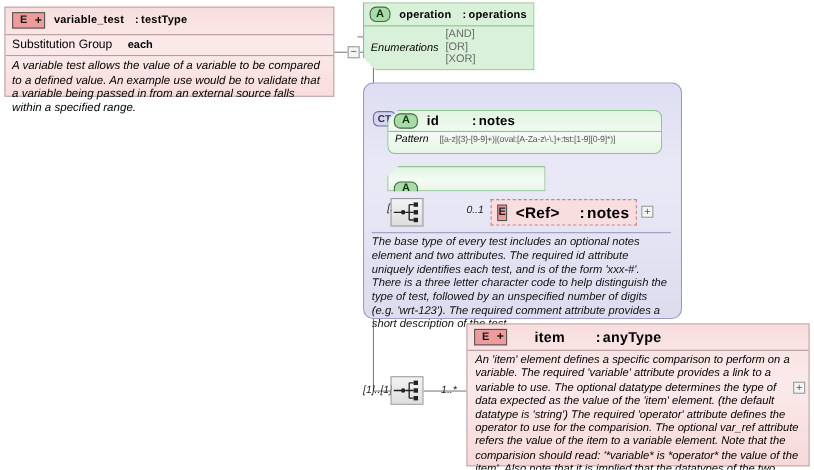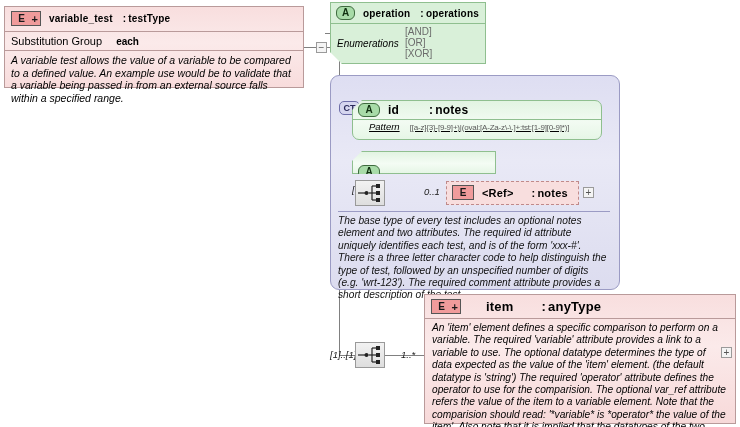--- a/index.html
+++ b/index.html
@@ -168,24 +168,23 @@
     background: linear-gradient(to bottom, #e2f4e2 0%, #f2fbf2 55%, #e6f6e6 100%);
     border: 1px solid #8fbf8f;
     border-radius: 7px 7px 7px 7px;
     clip-path: polygon(0 10px, 10px 0, 100% 0, 100% 100%, 0 100%);
   }
   #id-node .node-header { padding: 2px 6px 2px 5px; }
   #id-node .node-title { font-size: 12px; }
   #id-node .node-title .tsep { margin-left: 30px; }
   .pattern-row {
     display: flex;
-    align-items: flex-end;
-    padding: 1px 4px 1px 16px;
+    align-items: center;
+    padding: 1px 4px 1px 6px;
     white-space: nowrap;
-    text-decoration: underline;
   }
   .pattern-label {
     font-style: italic;
     font-size: 9.5px;
     flex: none;
   }
   .pattern-value {
     font-size: 8px;
     color: #5a5a5a;
     margin-left: 10px;
@@ -205,21 +204,21 @@
   #comment-node .node-title { font-size: 12px; margin-top: 20px; }
 
   
   #notes-node {
     left: 446px; top: 181px;
     width: 133px; height: 24px;
     background: #f8dede;
     border: 1px dashed #c08a8a;
   }
   #notes-node .node-header { padding: 3px 6px 3px 5px; }
-  #notes-node .node-title { font-size: 11px; }
+  #notes-node .node-title { font-size: 14px; }
   #notes-node .node-title .tsep { margin-left: 18px; }
 
   
   #testtype-doc {
     position: absolute;
     left: 338px; top: 215px;
     width: 272px;
     font-style: italic;
     font-size: 10.2px;
     line-height: 12.4px;

